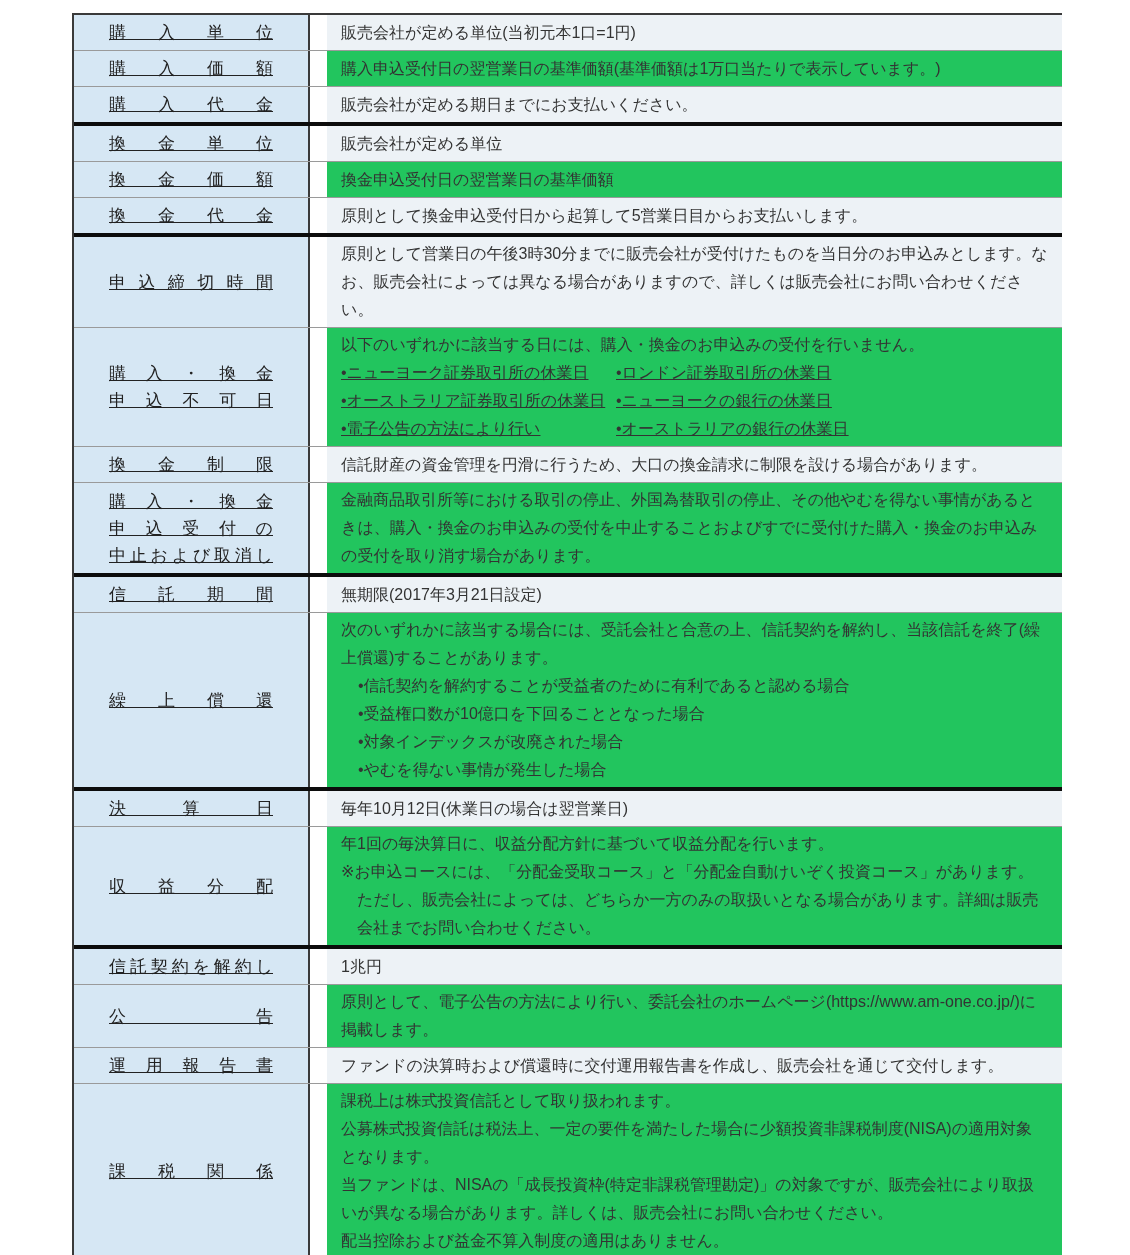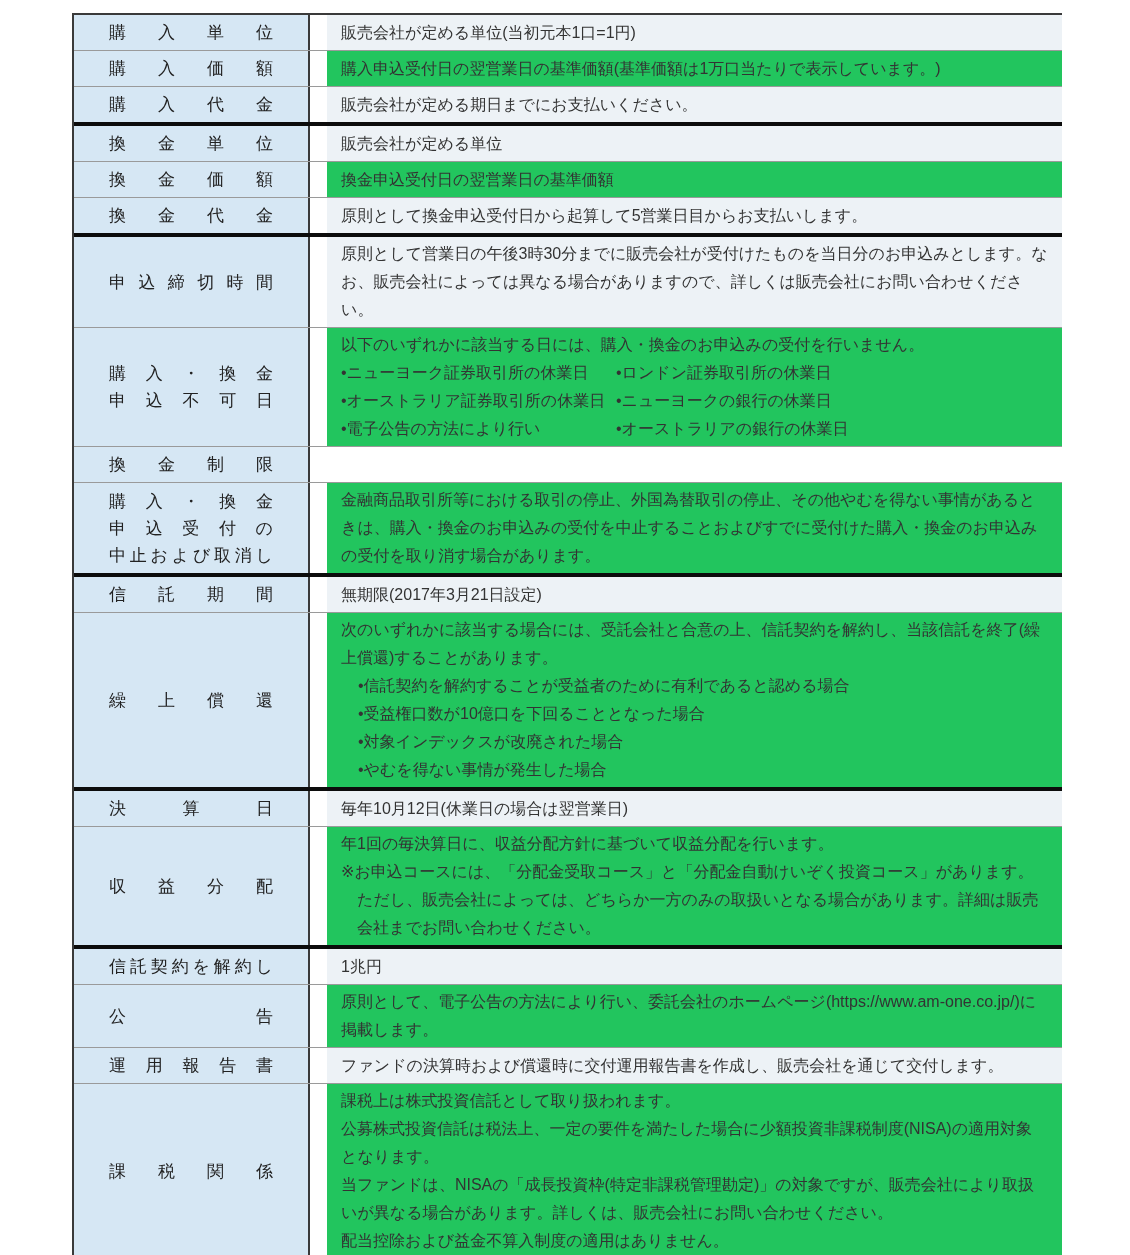--- a/index.html
+++ b/index.html
@@ -23,33 +23,33 @@
   .row:last-child{border-bottom:none;}
   .row.thick{border-bottom:4px solid #0c0c0c;}
   .label{
     flex:0 0 236px;width:236px;box-sizing:border-box;
     background:#d6e7f4;
     border-right:2px solid #3a3a3a;
     display:flex;flex-direction:column;justify-content:center;
     padding:3px 35px;
     color:#222222;font-size:17px;font-weight:500;line-height:27px;
   }
-  .label .ln{text-align:justify;text-align-last:justify;}
+  .label .ln{text-align:justify;text-align-last:justify;text-decoration:underline;}
   .content{
     flex:1;box-sizing:border-box;
     display:flex;flex-direction:column;justify-content:center;
     padding:3px 14px;
     color:#333333;font-size:16px;line-height:28px;margin-left:17px;
   }
   .row.tint .content{background:#edf2f6;}
   .row.plain .content{background:#22c55e;}
   .p{overflow-wrap:anywhere;}
   .note{padding-left:16px;text-indent:-16px;overflow-wrap:anywhere;}
   .bullet{margin-left:17px;}
-  .bullets2{display:grid;grid-template-columns:275px 1fr;}
+  .bullets2{display:grid;grid-template-columns:275px 1fr;text-decoration:underline;}
 </style>
 </head>
 <body>
 
 <div class="doc-table">
     <div class="row tint">
       <div class="label">
         <div class="ln">購入単位</div>
       </div>
       <div class="content">
@@ -118,20 +118,23 @@
           <div class="bi">•ニューヨークの銀行の休業日</div>
           <div class="bi">•電子公告の方法により行い</div>
           <div class="bi">•オーストラリアの銀行の休業日</div>
         </div>
       </div>
     </div>
     <div class="row tint">
       <div class="label">
         <div class="ln">換金制限</div>
       </div>
+      <div class="content">
+        <div class="p">信託財産の資金管理を円滑に行うため、大口の換金請求に制限を設ける場合があります。</div>
+      </div>
     </div>
     <div class="row plain thick">
       <div class="label">
         <div class="ln">購入・換金</div>
         <div class="ln">申込受付の</div>
         <div class="ln">中止および取消し</div>
       </div>
       <div class="content">
         <div class="p">金融商品取引所等における取引の停止、外国為替取引の停止、その他やむを得ない事情があるときは、購入・換金のお申込みの受付を中止することおよびすでに受付けた購入・換金のお申込みの受付を取り消す場合があります。</div>
       </div>

